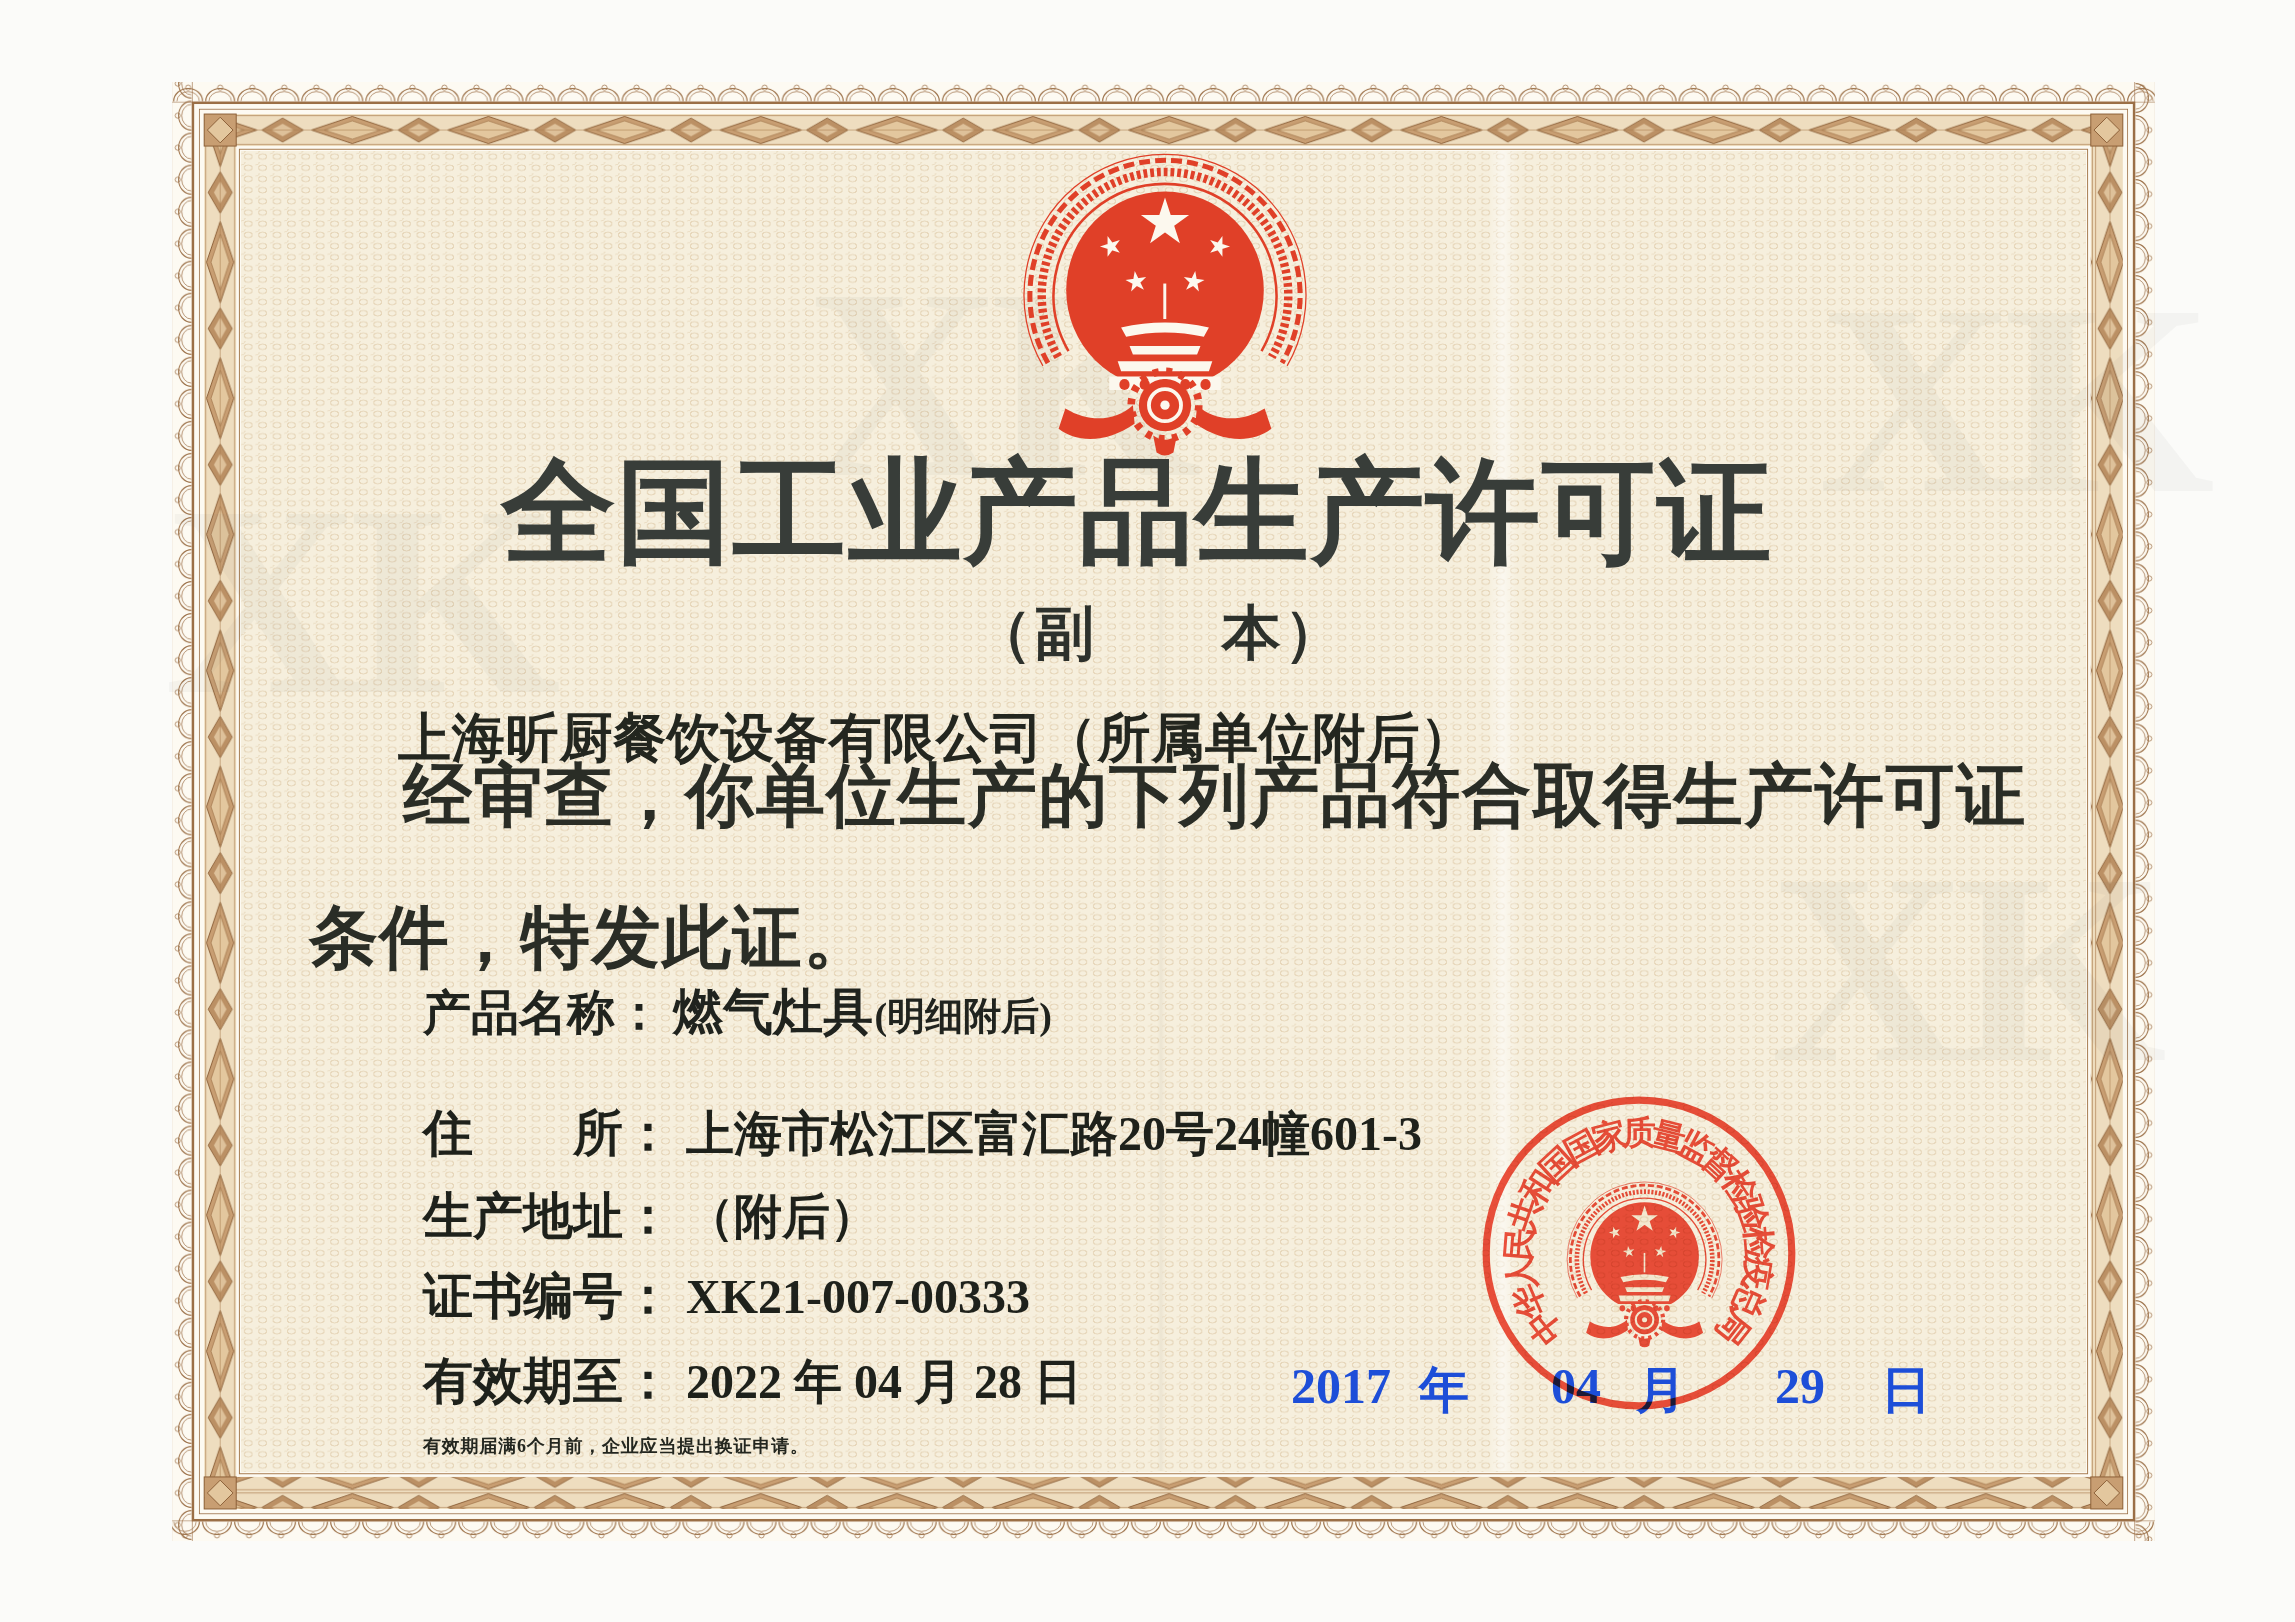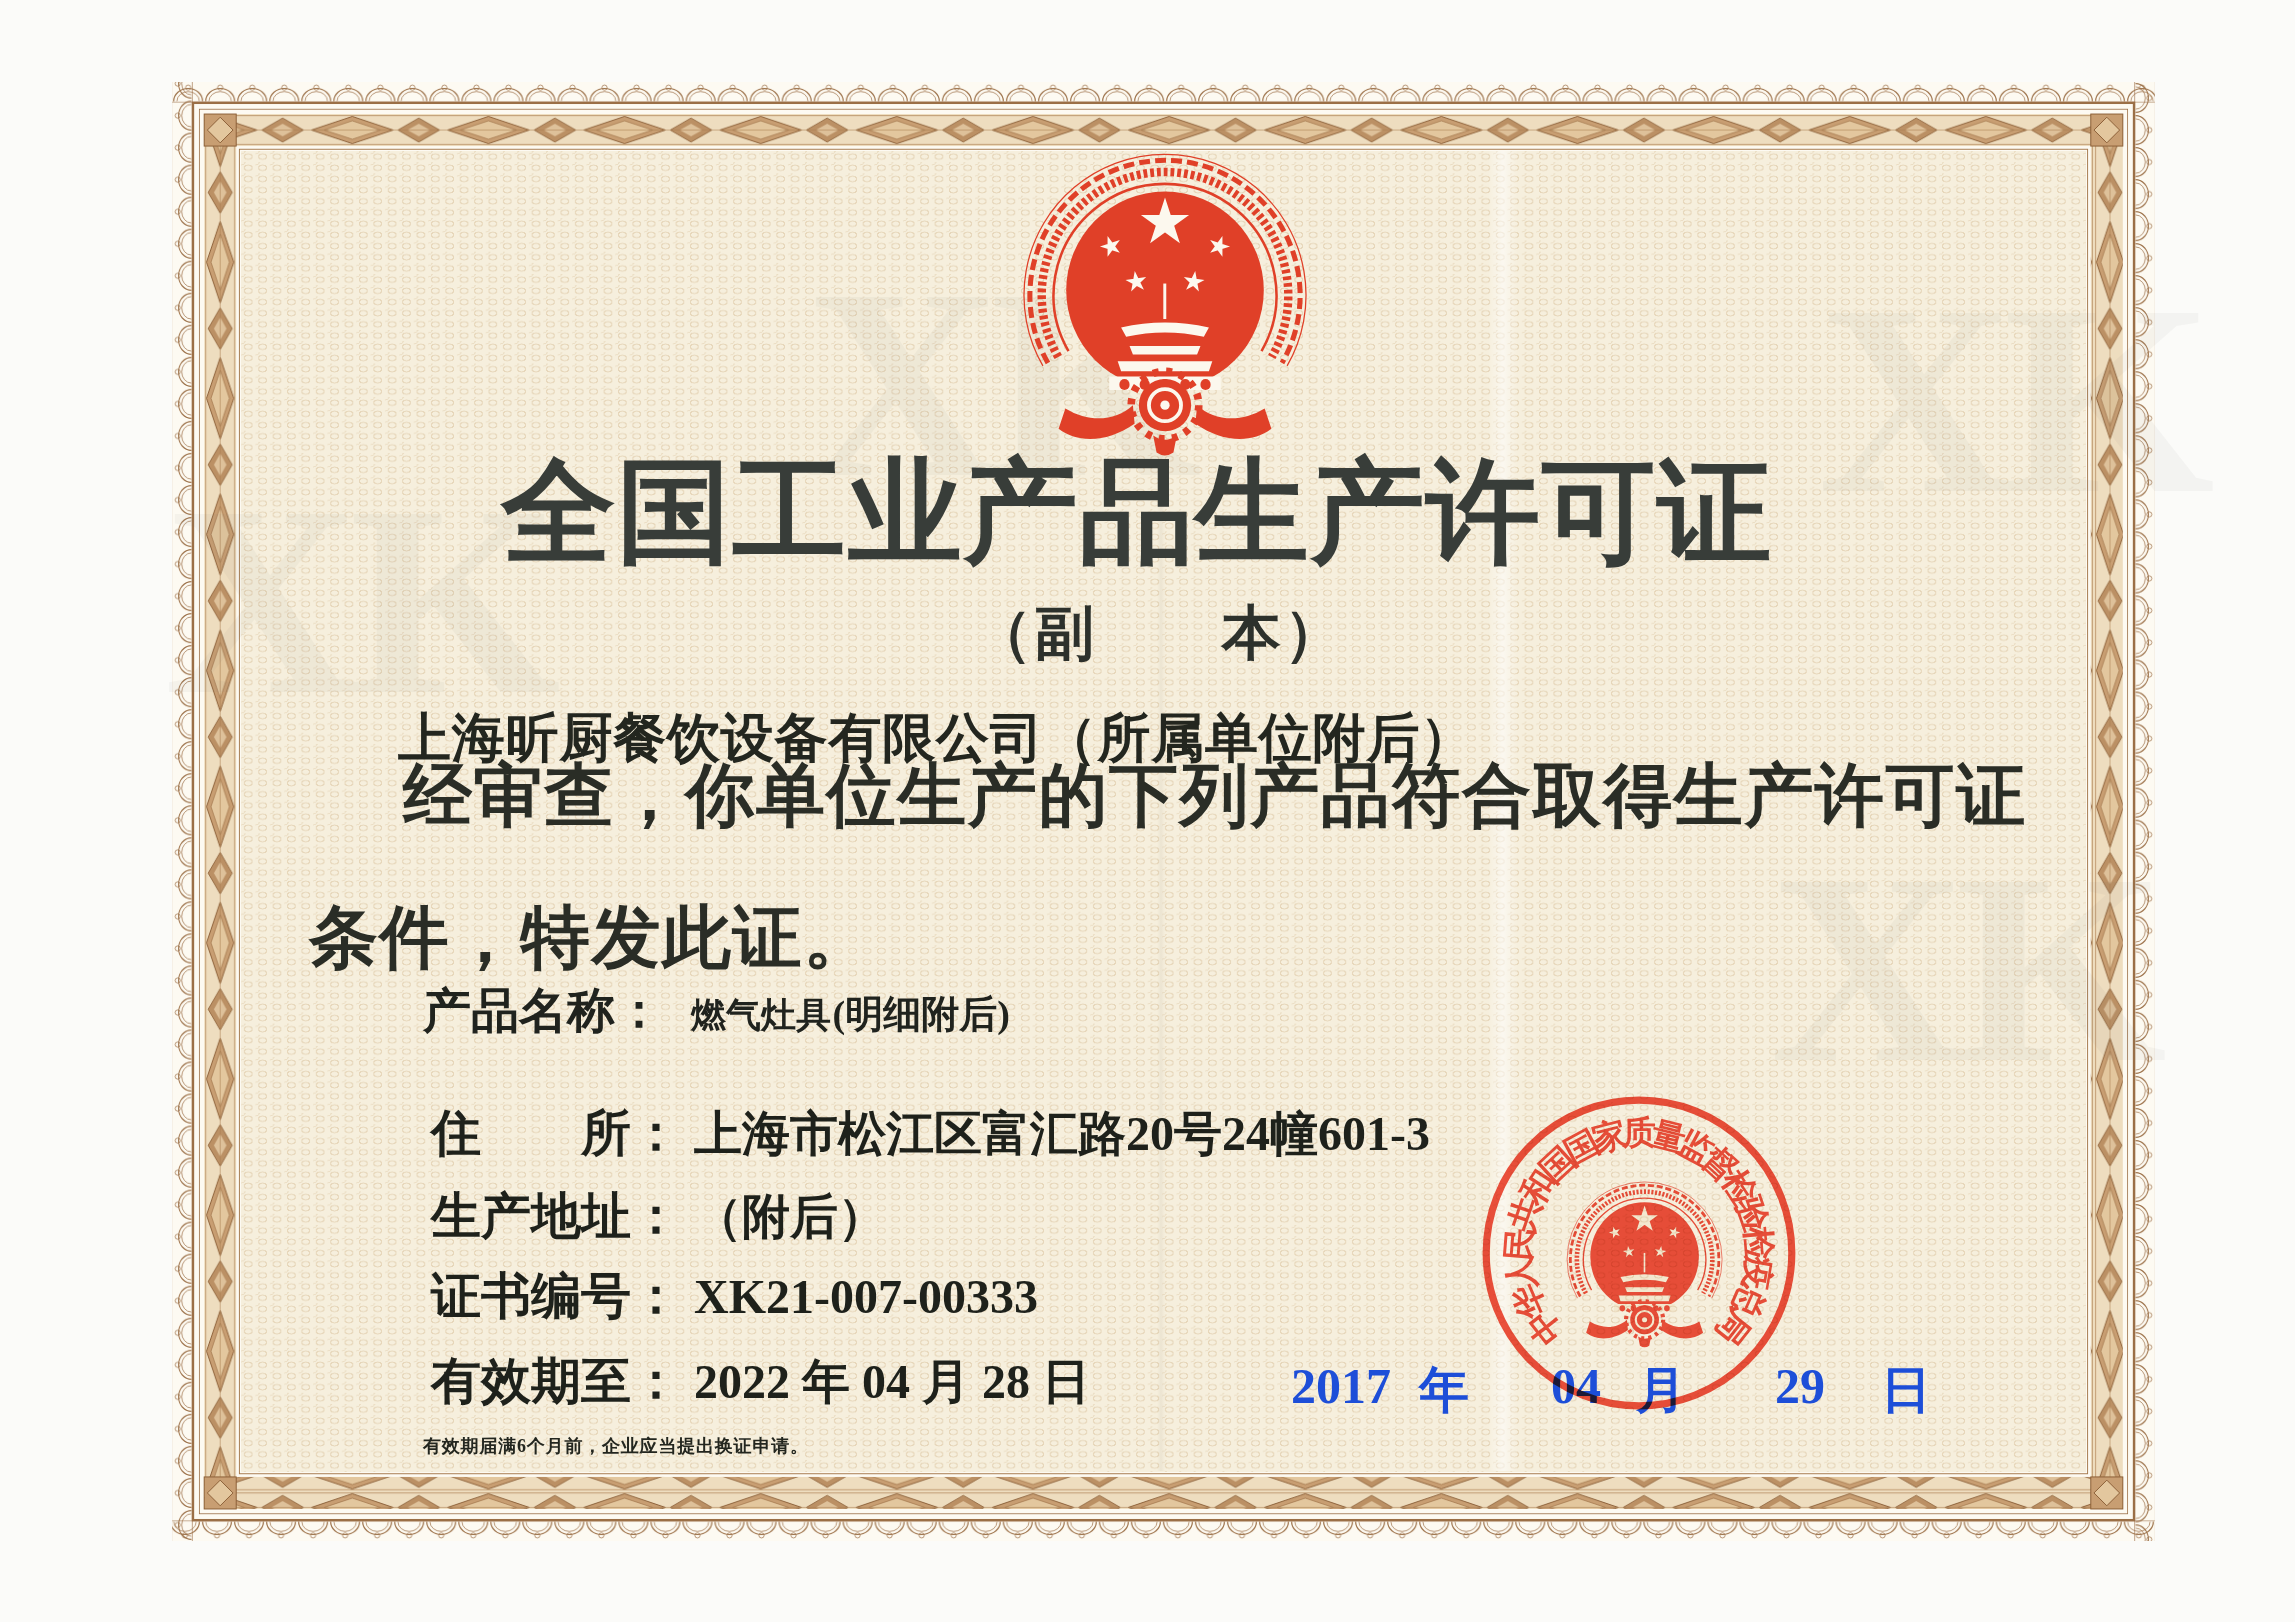--- a/index.html
+++ b/index.html
@@ -61,28 +61,28 @@
     position:absolute;left:398px;top:703px;
     font-size:53px;font-weight:700;letter-spacing:0.8px;color:#23261f;white-space:nowrap;
   }
   .para{position:absolute;font-size:69px;font-weight:700;letter-spacing:1.6px;color:#2a2d26;white-space:nowrap;}
   .para.l1{left:403px;top:750px;}
   .para.l2{left:309px;top:892px;}
   .product-row{
     position:absolute;left:423px;top:979px;display:flex;align-items:baseline;white-space:nowrap;
   }
   .product-label{font-size:48px;font-weight:700;}
-  .product-value{font-size:35px;font-weight:700;margin-left:28px;text-align:center;}
+  .product-value{font-size:50px;font-weight:700;margin-left:10px;text-align:center;}
   .product-note{font-size:38px;font-weight:700;margin-left:1.6px;}
   .field-row{position:absolute;left:423px;display:flex;align-items:baseline;white-space:nowrap;}
   .field-row.f0{top:1100px;}
   .field-row.f1{top:1183px;}
   .field-row.f2{top:1263px;}
   .field-row.f3{top:1348px;text-align:center;}
-  .field-label{font-size:50px;font-weight:700;color:#1e211b;margin-left:8px;}
+  .field-label{font-size:50px;font-weight:700;color:#1e211b;}
   .field-value{font-size:48px;font-weight:600;margin-left:13px;color:#1e211b;}
   .issue-date span{
     position:absolute;top:1357px;font-size:50px;font-weight:700;color:#1d4ed8;white-space:nowrap;
   }
   .id-year{left:1291px;} .id-year-u{left:1419px;}
   .id-month{left:1551px;} .id-month-u{left:1636px;}
   .id-day{left:1775px;} .id-day-u{left:1881px;}
   .footnote{
     position:absolute;left:423px;top:1434px;
     font-size:18px;font-weight:700;letter-spacing:0.8px;color:#23261f;white-space:nowrap;

